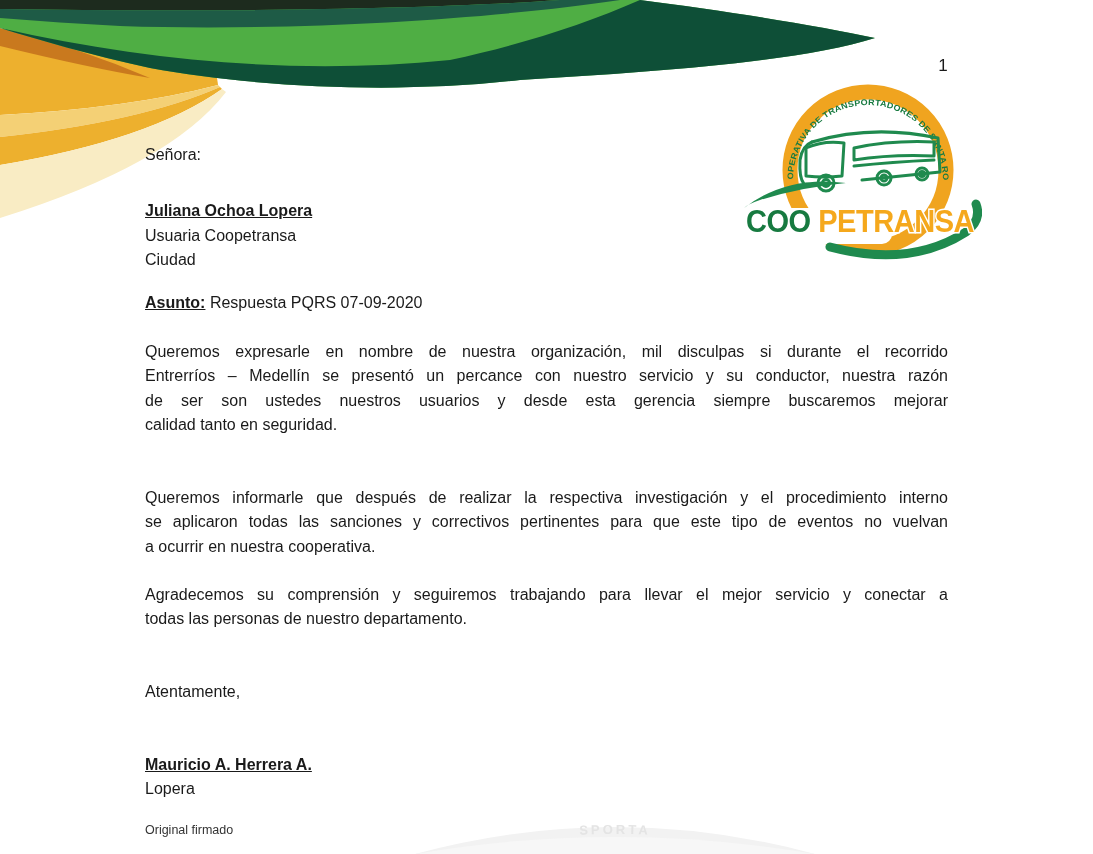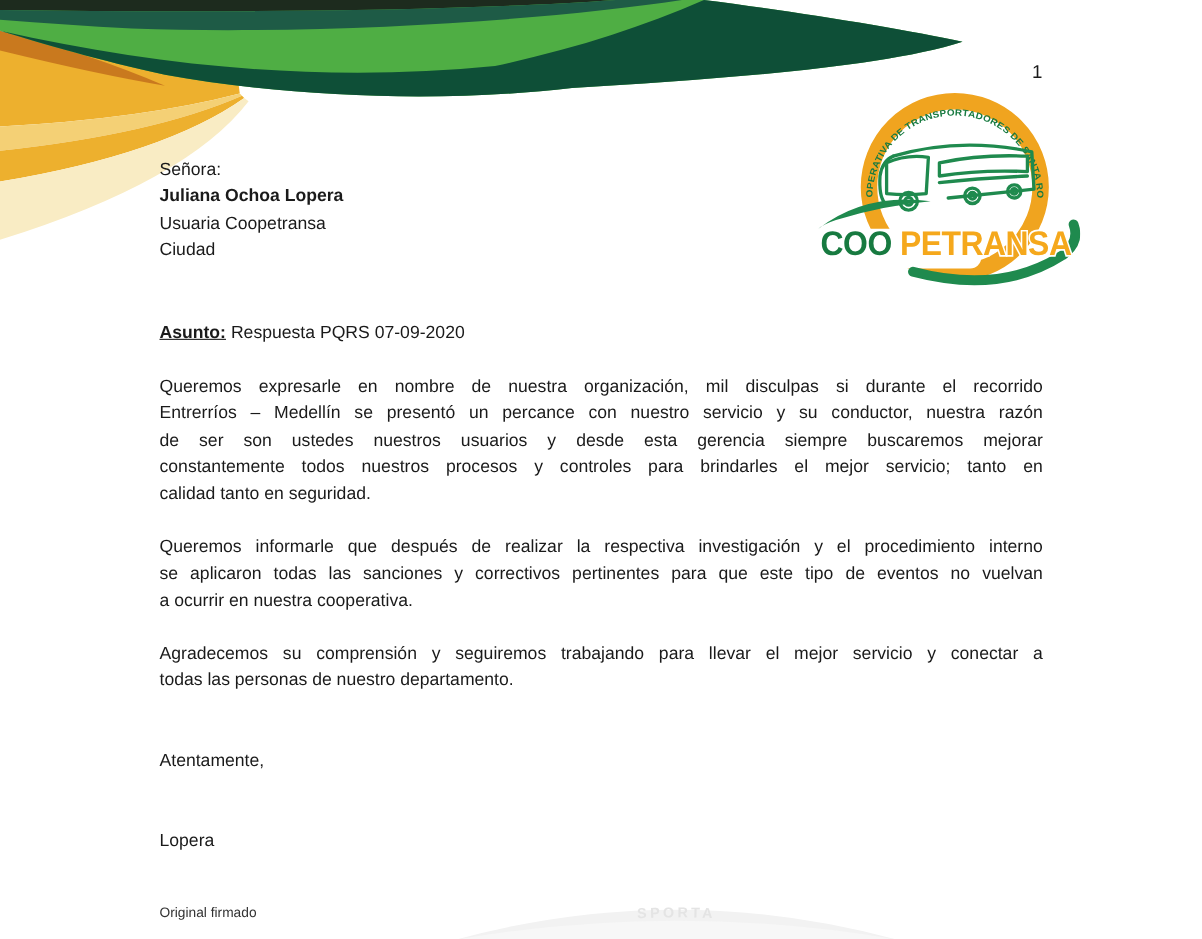--- a/index.html
+++ b/index.html
@@ -10,21 +10,21 @@
   .wm-svg{position:absolute;left:415px;top:816px;}
   .page-number{position:absolute;left:928px;top:56px;width:30px;font-size:17px;text-align:center;}
   .block{position:absolute;left:145px;width:803px;font-size:16px;line-height:24.4px;}
   .recipient{top:143px;}
   .subject{top:291px;}
   .p1{top:340px;} .p2{top:486px;} .p3{top:583px;}
   .closing{top:680px;}
   .signature{top:753px;}
   .orig-note{top:818px;font-size:12.5px;color:#333;}
   .b{font-weight:bold;text-decoration:underline;}
-  .name-u{font-weight:bold;}
+  .name-u{font-weight:bold;text-decoration:underline;margin-top:32px;}
   .jl{text-align:justify;text-align-last:justify;}
   .ring-text{font-family:"Liberation Sans",sans-serif;font-weight:bold;font-size:8.2px;letter-spacing:.2px;}
   .wordmark{font-family:"Liberation Sans",sans-serif;font-weight:bold;font-size:31px;letter-spacing:-.5px;}
   .wm-text{font-family:"Liberation Sans",sans-serif;font-weight:bold;font-size:13px;letter-spacing:3px;}
 </style>
 </head>
 <body>
 
 <div class="page">
 
@@ -85,38 +85,38 @@
 
   <div class="block subject">
     <span class="b">Asunto:</span>
     <span>Respuesta PQRS 07-09-2020</span>
   </div>
 
   <div class="block p1">
     <div class="jl">Queremos expresarle en nombre de nuestra organización, mil disculpas si durante el recorrido</div>
     <div class="jl">Entrerríos – Medellín se presentó un percance con nuestro servicio y su conductor, nuestra razón</div>
     <div class="jl">de ser son ustedes nuestros usuarios y desde esta gerencia siempre buscaremos mejorar</div>
-    <div class="jl">constantemente todos nuestros procesos y controles para brindarles el mejor servicio; tanto en</div>
     <div>calidad tanto en seguridad.</div>
   </div>
 
   <div class="block p2">
     <div class="jl">Queremos informarle que después de realizar la respectiva investigación y el procedimiento interno</div>
     <div class="jl">se aplicaron todas las sanciones y correctivos pertinentes para que este tipo de eventos no vuelvan</div>
     <div>a ocurrir en nuestra cooperativa.</div>
   </div>
 
   <div class="block p3">
     <div class="jl">Agradecemos su comprensión y seguiremos trabajando para llevar el mejor servicio y conectar a</div>
     <div>todas las personas de nuestro departamento.</div>
   </div>
 
   <div class="block closing">Atentamente,</div>
 
   <div class="block signature">
+    <div class="b">Mauricio A. Herrera A.</div>
     <div>Lopera</div>
   </div>
   <div class="block orig-note">Original firmado</div>
 
   <svg class="wm-svg" width="400" height="38" viewBox="0 0 400 38">
     <path d="M0,38 Q200,-16 400,38 Z" fill="#F2F2F2"></path>
     <path d="M0,38 Q200,4 400,38 Z" fill="#F7F7F7"></path>
     <path id="wmPath" d="M40,34 Q200,2 360,34" fill="none"></path>
     <text class="wm-text" fill="#E4E4E4">
       <textPath href="#wmPath" startOffset="50%" text-anchor="middle">SPORTA</textPath>

